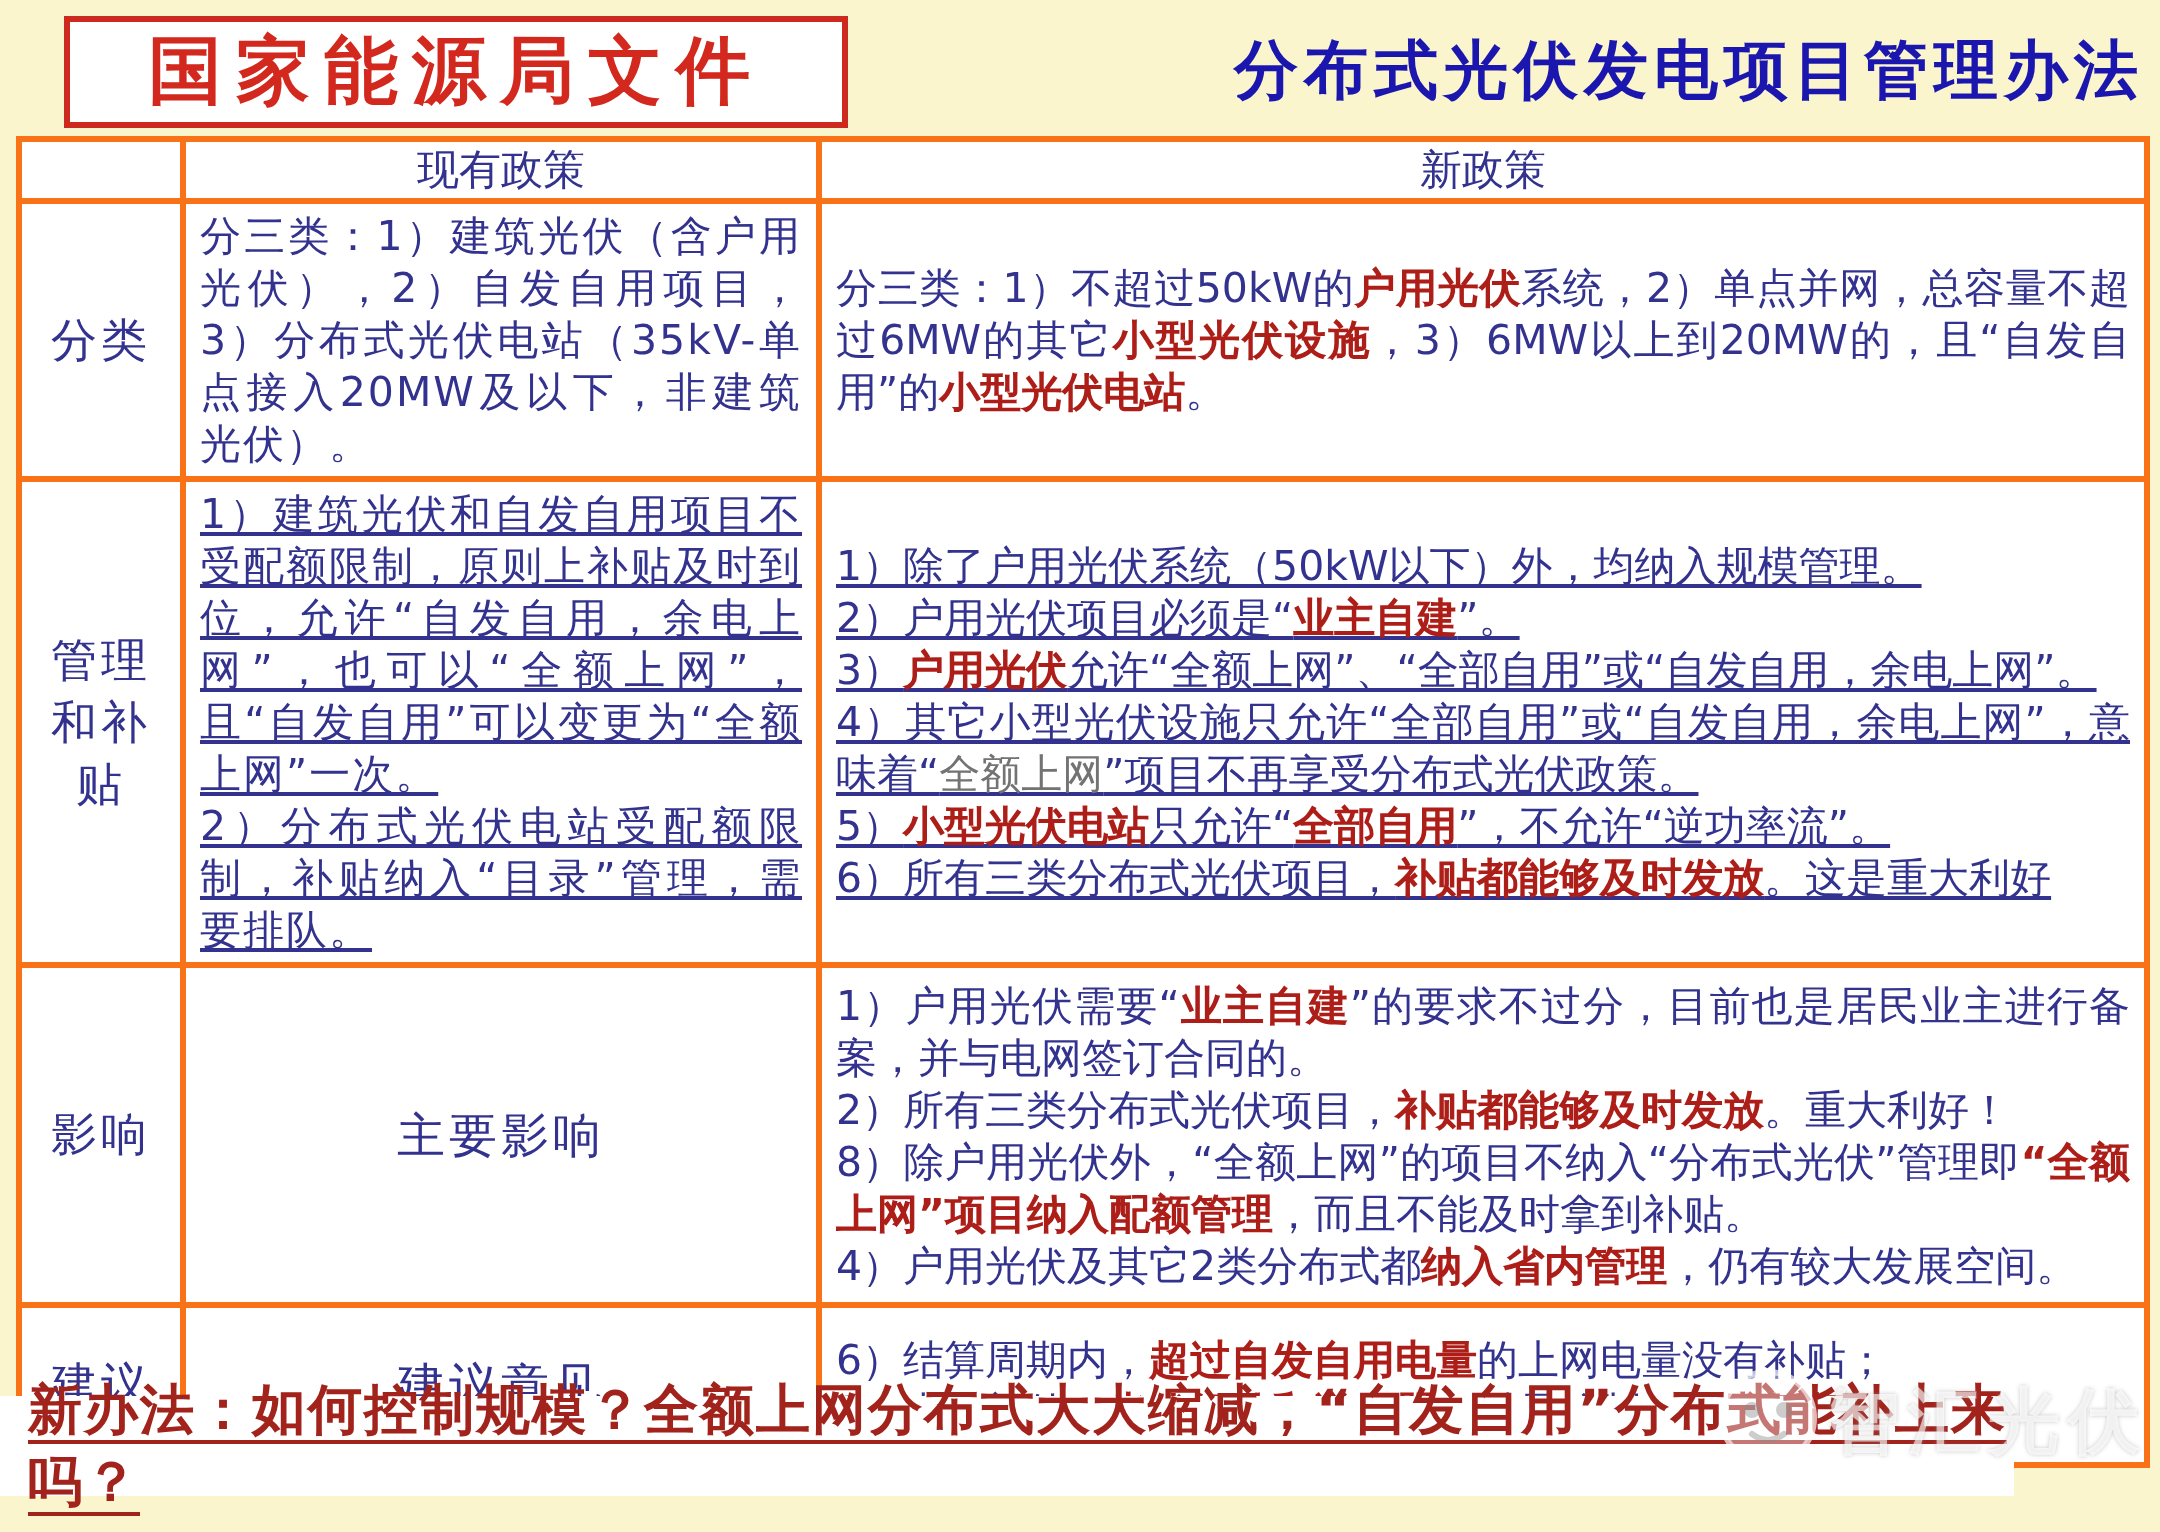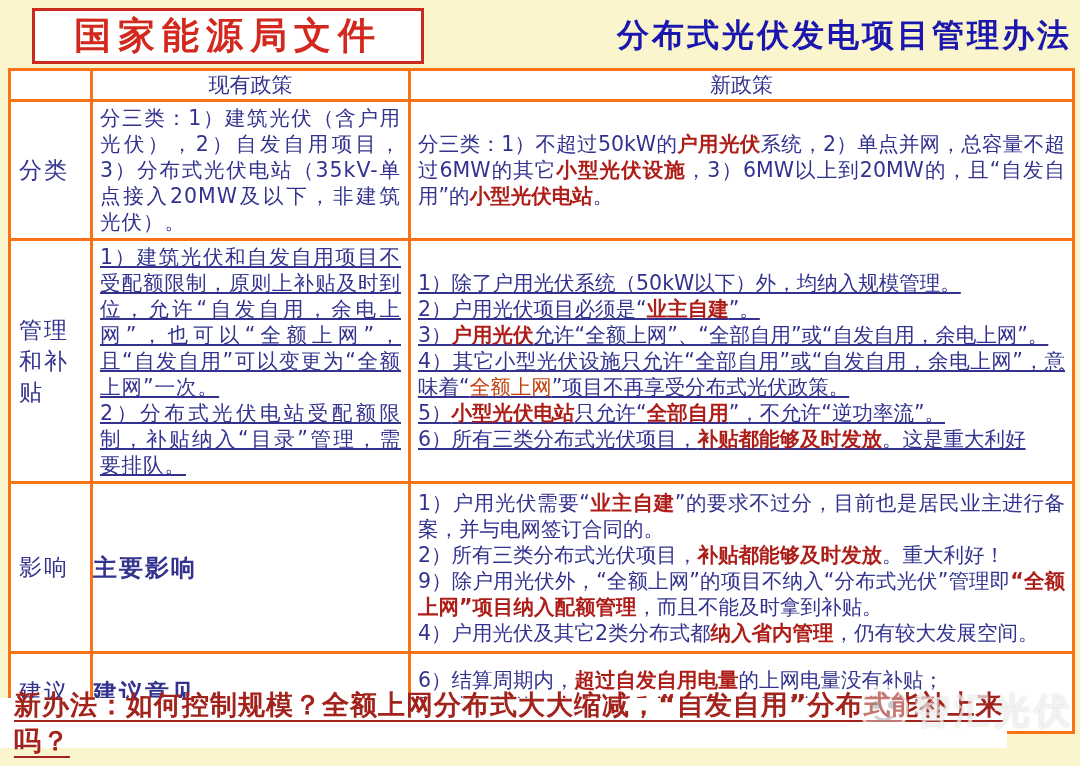--- a/index.html
+++ b/index.html
@@ -41,27 +41,27 @@
   table.policy td, table.policy th {
     border: 3px solid #f97316;
     color: #33338F;
     vertical-align: middle;
     overflow: hidden;
   }
   col.c-label { width: 82px; }
   col.c-old   { width: 318px; }
   col.c-new   { width: 664px; }
   th.colhead { height: 27px; font-weight: normal; font-size: 21px; text-align: center; }
-  td.rowlabel { font-size: 23px; letter-spacing: 2px; padding: 0 8px; }
+  td.rowlabel { text-align: center; font-size: 23px; letter-spacing: 2px; padding: 0 8px; }
   td.cell { padding: 3px 7px; vertical-align: top; margin-top: 28px; }
   td.cell p { font-size: 20.5px; line-height: 1.27; text-align: justify; }
   td.cell-old p { letter-spacing: 1px; }
-  td.center-cell { font-size: 24px; letter-spacing: 2px; font-weight: bold; }
+  td.center-cell { text-align: center; font-size: 24px; letter-spacing: 2px; }
   .rb { color: #AE1E18; font-weight: bold; }
-  .r  { color: #c2410c; }
+  .r  { color: #737373; }
   tr.row-class td.cell { height: 103px; }
   tr.row-mgmt  td.cell { height: 230px; text-decoration: underline; }
   tr.row-impact td.cell, tr.row-impact td.center-cell { height: 170px; }
   tr.row-advice td.cell, tr.row-advice td.center-cell { height: 80px; }
   
   .footer-band {
     position: absolute; left: 0; top: 698px; width: 1007px; height: 50px;
     background: #FFFFFF;
     display: flex; align-items: center;
     padding-left: 14px;
@@ -129,21 +129,21 @@
           <p><span>5）</span><span class="rb">小型光伏电站</span><span>只允许“</span><span class="rb">全部自用</span><span>”，不允许“逆功率流”。</span></p>
           <p><span>6）所有三类分布式光伏项目，</span><span class="rb">补贴都能够及时发放</span><span>。这是重大利好</span></p>
         </td>
   </tr>
   <tr class="row-impact">
     <td class="rowlabel">影响</td>
     <td class="center-cell">主要影响</td>
     <td class="cell">
           <p><span>1）户用光伏需要“</span><span class="rb">业主自建</span><span>”的要求不过分，目前也是居民业主进行备案，并与电网签订合同的。</span></p>
           <p><span>2）所有三类分布式光伏项目，</span><span class="rb">补贴都能够及时发放</span><span>。重大利好！</span></p>
-          <p><span>9）除户用光伏外，“全额上网”的项目不纳入“分布式光伏”管理即</span><span class="rb">“全额上网”项目纳入配额管理</span><span>，而且不能及时拿到补贴。</span></p>
+          <p><span>8）除户用光伏外，“全额上网”的项目不纳入“分布式光伏”管理即</span><span class="rb">“全额上网”项目纳入配额管理</span><span>，而且不能及时拿到补贴。</span></p>
           <p><span>4）户用光伏及其它2类分布式都</span><span class="rb">纳入省内管理</span><span>，仍有较大发展空间。</span></p>
         </td>
   </tr>
   <tr class="row-advice">
     <td class="rowlabel">建议</td>
     <td class="center-cell">建议意见</td>
     <td class="cell">
           <p><span>6）结算周期内，</span><span class="rb">超过自发自用电量</span><span>的上网电量没有补贴；</span></p>
           <p><span>2）光伏部件（</span><span class="rb">光伏组件和逆变器</span><span>）质量控制，</span><span class="rb">要求授权</span><span>。</span></p>
         </td>

